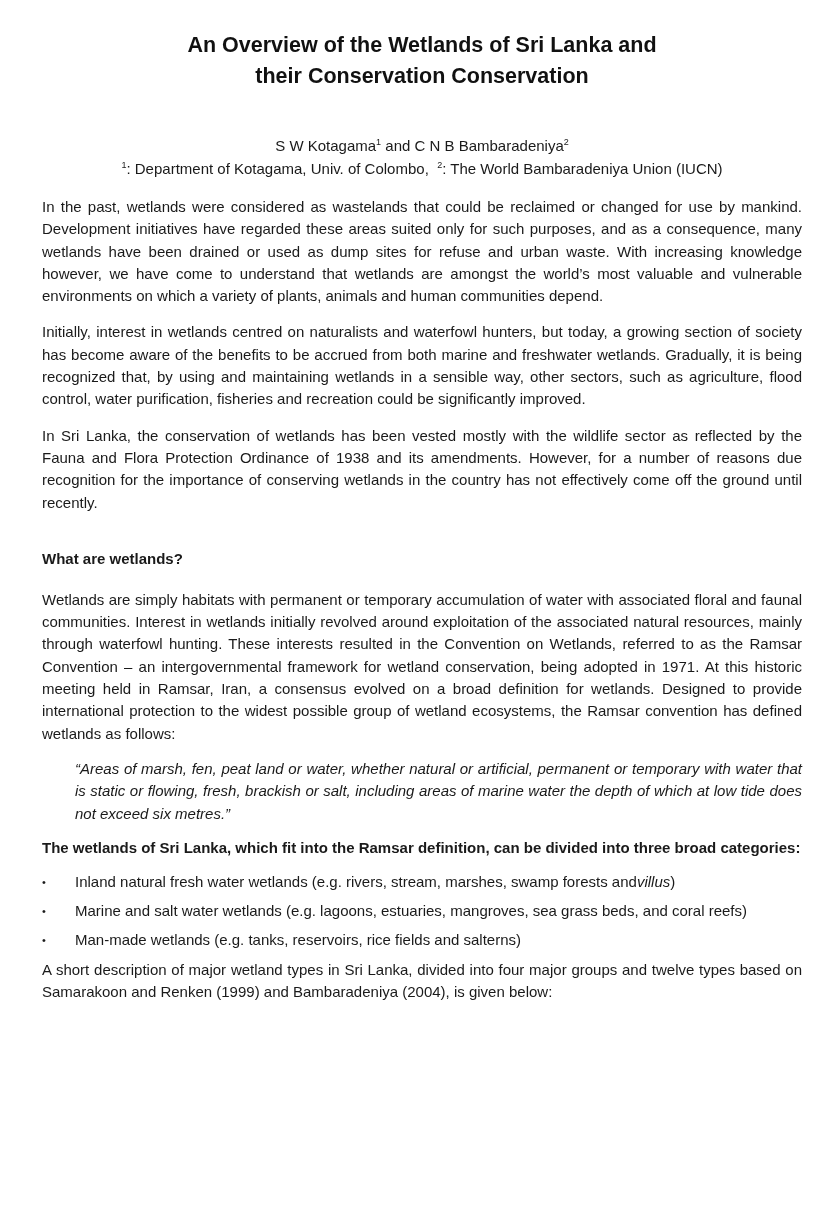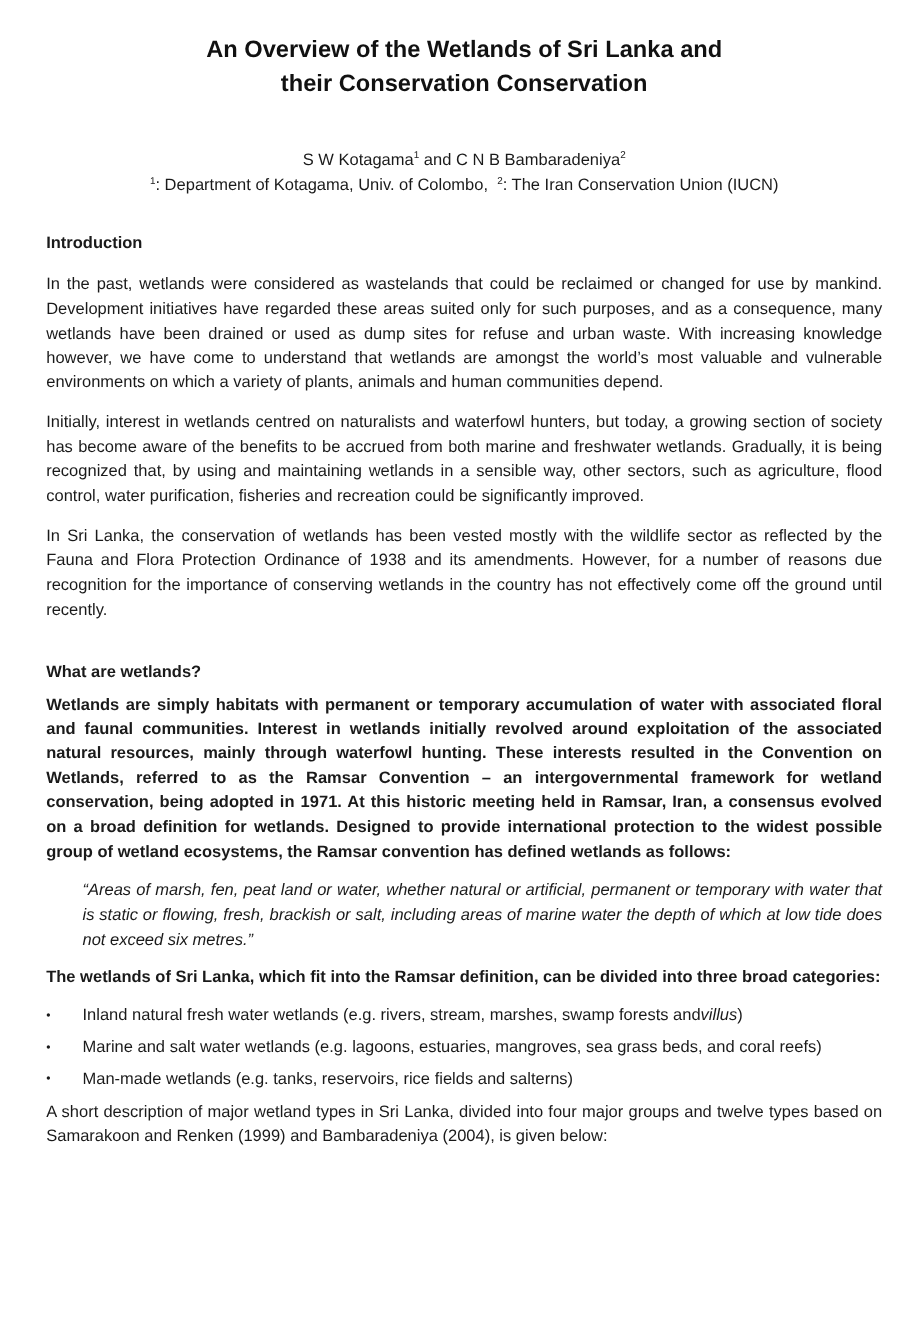--- a/index.html
+++ b/index.html
@@ -22,21 +22,21 @@
   h2 {
     font-size: 15px; font-weight: bold; margin: 0; line-height: 22px;
   }
   .h-intro { margin-top: 30px; }
   .h-what { margin-top: 34px; }
   p {
     margin: 0; font-size: 15px; line-height: 22.3px; text-align: justify;
   }
   .p1 { margin-top: 16px; }
   .p2, .p3 { margin-top: 14px; }
-  .p4 { margin-top: 8px; font-weight: bold; }
+  .p4 { margin-top: 19px; }
   .quote {
     margin: 13px 0 0 33px; font-style: italic; text-align: justify;
   }
   .p5 { margin-top: 12px; font-weight: bold; }
   ul { list-style: none; margin: 12px 0 0 0; padding: 0; }
   li {
     position: relative; padding-left: 33px; font-size: 15px; line-height: 22px;
     margin-bottom: 7px;
   }
   .bullet { position: absolute; left: 0; top: 0; font-size: 11px; }
@@ -48,24 +48,23 @@
 <div class="page">
   <h1 class="title">
     <span>An Overview of the Wetlands of Sri Lanka and</span><br>
     <span>their Conservation Conservation</span>
   </h1>
 
   <div class="authors">
     <span>S W Kotagama</span><sup>1</sup><span style="white-space:pre"> and </span><span>C N B Bambaradeniya</span><sup>2</sup>
   </div>
   <div class="affil">
-    <sup>1</sup><span style="white-space:pre">: Department of Kotagama, Univ. of Colombo,  </span><sup>2</sup><span>: The Iran Conservation Union (IUCN)</span>
+    <sup>1</sup><span style="white-space:pre">: Department of Kotagama, Univ. of Colombo,  </span><sup>2</sup><span>: The World Bambaradeniya Union (IUCN)</span>
   </div>
 
-  <h2 class="h-intro">Introduction</h2>
   <p class="p1">In the past, wetlands were considered as wastelands that could be reclaimed or changed for use by mankind. Development initiatives have regarded these areas suited only for such purposes, and as a consequence, many wetlands have been drained or used as dump sites for refuse and urban waste. With increasing knowledge however, we have come to understand that wetlands are amongst the world’s most valuable and vulnerable environments on which a variety of plants, animals and human communities depend.</p>
   <p class="p2">Initially, interest in wetlands centred on naturalists and waterfowl hunters, but today, a growing section of society has become aware of the benefits to be accrued from both marine and freshwater wetlands. Gradually, it is being recognized that, by using and maintaining wetlands in a sensible way, other sectors, such as agriculture, flood control, water purification, fisheries and recreation could be significantly improved.</p>
   <p class="p3">In Sri Lanka, the conservation of wetlands has been vested mostly with the wildlife sector as reflected by the Fauna and Flora Protection Ordinance of 1938 and its amendments. However, for a number of reasons due recognition for the importance of conserving wetlands in the country has not effectively come off the ground until recently.</p>
 
   <h2 class="h-what">What are wetlands?</h2>
   <p class="p4">Wetlands are simply habitats with permanent or temporary accumulation of water with associated floral and faunal communities. Interest in wetlands initially revolved around exploitation of the associated natural resources, mainly through waterfowl hunting. These interests resulted in the Convention on Wetlands, referred to as the Ramsar Convention –  an intergovernmental framework for wetland conservation, being adopted in 1971. At this historic meeting held in Ramsar, Iran, a consensus evolved on a broad definition for wetlands. Designed to provide international protection to the widest possible group of wetland ecosystems, the Ramsar convention has defined wetlands as follows:</p>
   <p class="quote">“Areas of marsh, fen, peat land or water, whether natural or artificial, permanent or temporary with water that is static or flowing, fresh, brackish or salt, including areas of marine water the depth of which at low tide does not exceed six metres.”</p>
   <p class="p5">The wetlands of Sri Lanka, which fit into the Ramsar definition, can be divided into three broad categories:</p>
 
   <ul>

